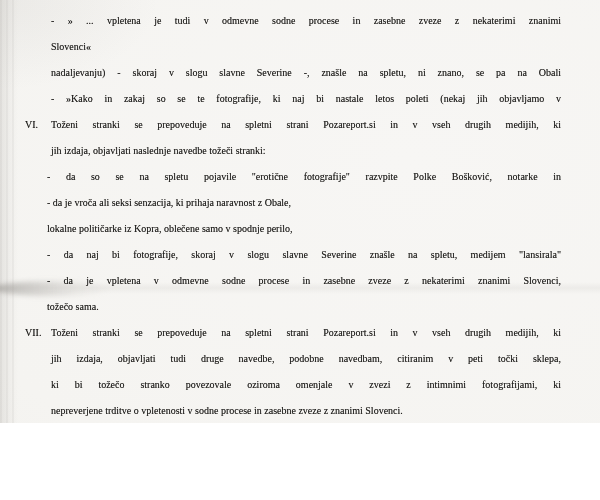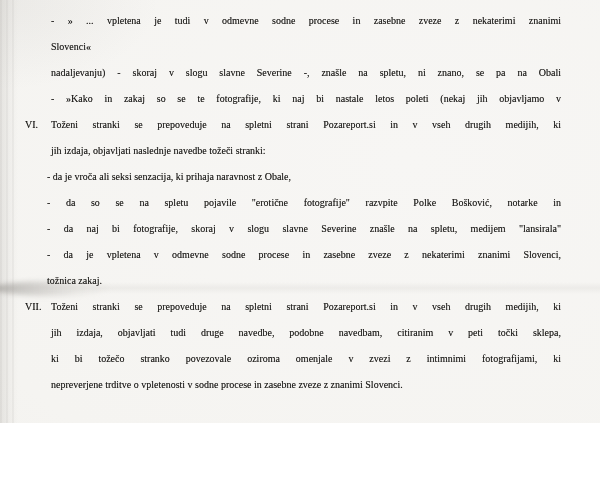--- a/index.html
+++ b/index.html
@@ -105,25 +105,26 @@
 
     <div class="para">
       <div class="line j">nadaljevanju) - skoraj v slogu slavne Severine -, znašle na spletu, ni znano, se pa na Obali</div>
       <div class="line j">- »Kako in zakaj so se te fotografije, ki naj bi nastale letos poleti (nekaj jih objavljamo v</div>
     </div>
 
     <div class="section">
       <span class="num">VI.</span>
       <div class="line j">Toženi stranki se prepoveduje na spletni strani Pozareport.si in v vseh drugih medijih, ki</div>
       <div class="line">jih izdaja, objavljati naslednje navedbe tožeči stranki:</div>
+      <div class="line b j">- da so se na spletu pojavile "erotične fotografije" razvpite Polke Bošković, notarke in</div>
       <div class="line b">- da je vroča ali seksi senzacija, ki prihaja naravnost z Obale,</div>
-      <div class="line b j">- da so se na spletu pojavile "erotične fotografije" razvpite Polke Bošković, notarke in</div>
+      <div class="line b">lokalne političarke iz Kopra, oblečene samo v spodnje perilo,</div>
       <div class="line b j">- da naj bi fotografije, skoraj v slogu slavne Severine znašle na spletu, medijem "lansirala"</div>
       <div class="line b j">- da je vpletena v odmevne sodne procese in zasebne zveze z nekaterimi znanimi Slovenci,</div>
-      <div class="line b">tožnica zakaj.</div>
+      <div class="line b">tožečo sama.</div>
     </div>
 
     <div class="section">
       <span class="num vii">VII.</span>
       <div class="line j">Toženi stranki se prepoveduje na spletni strani Pozareport.si in v vseh drugih medijih, ki</div>
       <div class="line j">jih izdaja, objavljati tudi druge navedbe, podobne navedbam, citiranim v peti točki sklepa,</div>
       <div class="line j">ki bi tožečo stranko povezovale oziroma omenjale v zvezi z intimnimi fotografijami, ki</div>
       <div class="line">nepreverjene trditve o vpletenosti v sodne procese in zasebne zveze z znanimi Slovenci.</div>
     </div>
 

